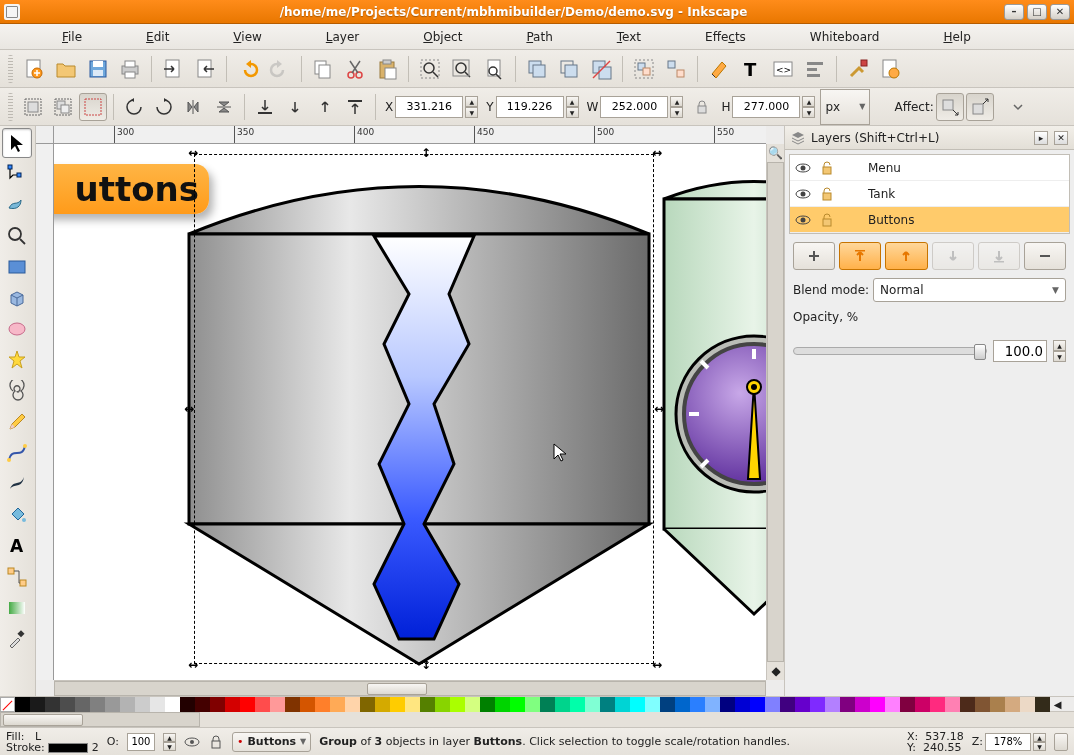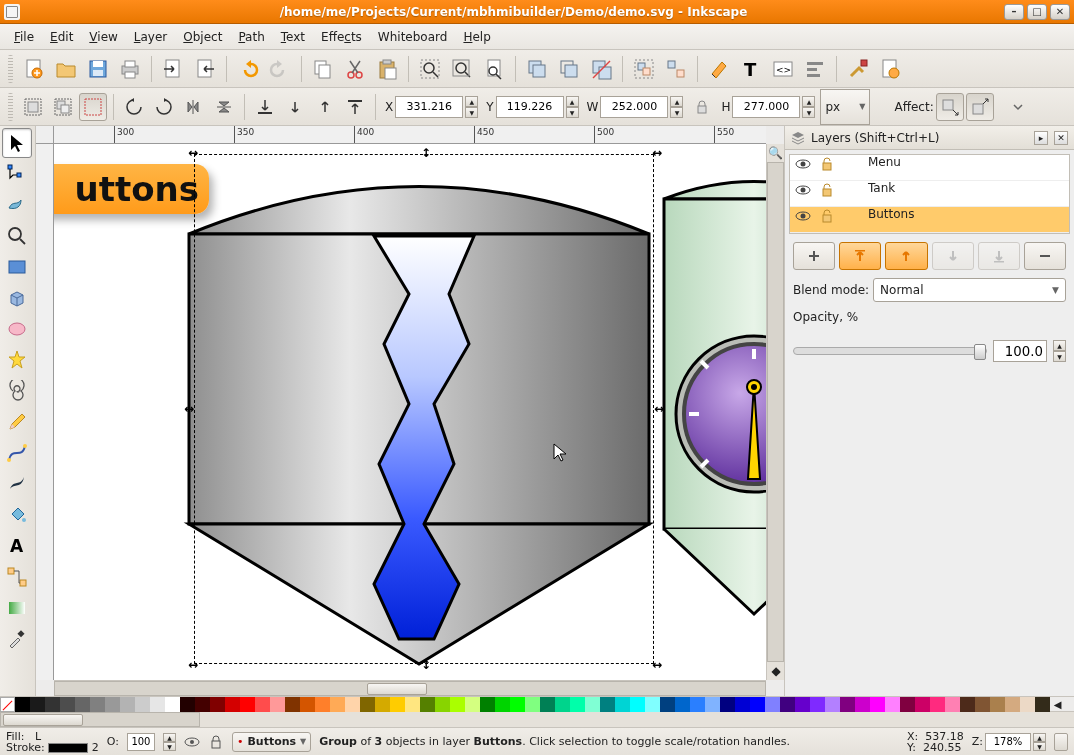--- a/index.html
+++ b/index.html
@@ -7,21 +7,21 @@
 
 
 .titlebar { height: 24px; background: linear-gradient(#ff8c1a,#e97700); display:flex; align-items:center; color:#fff; font-weight:bold; padding:0 4px; border-bottom:1px solid #b55c00; }
 .titlebar .icon { width:16px; height:16px; background:#f5f5f5; border-radius:2px; margin-right:6px; position:relative; }
 .titlebar .icon::after { content:""; position:absolute; inset:2px; border:1px solid #888; border-radius:1px; }
 .titlebar .title { flex:1; text-align:center; text-shadow:0 1px 1px rgba(0,0,0,.3); }
 .titlebar .winbtn { width:20px; height:16px; margin-left:3px; background:linear-gradient(#fff,#d5d0c8); border:1px solid #9a9a9a; border-radius:3px; display:flex; align-items:center; justify-content:center; font-size:10px; font-weight:bold; color:#333; cursor:pointer; }
 
 
 .menubar { height: 26px; background: linear-gradient(#f5f3f0,#e9e6e1); border-bottom:1px solid #c8c4bd; display:flex; align-items:center; padding:0 6px; }
-.menubar span { padding:3px 8px; cursor:pointer; }
+.menubar span { padding:3px 8px; cursor:pointer;margin-left:48px; }
 .menubar span u { text-decoration: underline; }
 
 
 .toolbar { background: linear-gradient(#f0ede8,#e5e1da); border-bottom:1px solid #c8c4bd; display:flex; align-items:center; padding:2px 4px; height:38px; gap:2px; }
 .toolbar .handle { width:5px; height:28px; background:repeating-linear-gradient(#bdb9b2 0 1px, transparent 1px 3px); margin:0 4px; border-radius:2px; }
 .tbtn { width:30px; height:30px; border:1px solid transparent; border-radius:3px; display:flex; align-items:center; justify-content:center; cursor:pointer; }
 .sep { width:1px; height:26px; background:#c2beb6; margin:0 4px; }
 .toolbar2 { height:38px; }
 .toolbar2 .tbtn { width:28px; height:28px; }
 .toolbar2 .tbtn.active { background:linear-gradient(#d8d4cc,#efece6); border-color:#a8a298; }
@@ -59,21 +59,21 @@
 .selhandle { position:absolute; width:14px; height:14px; display:flex; align-items:center; justify-content:center; font-weight:bold; color:#000; }
 .buttonspill { position:absolute; left:-25px; top:20px; width:180px; height:50px; background:linear-gradient(#ffb545,#ff9b1a); border-radius:14px; display:flex; align-items:center; justify-content:flex-end; padding-right:10px; font-size:34px; font-weight:bold; color:#111; box-shadow:4px 6px 8px rgba(0,0,0,.3); }
 
 
 .rightpanel { width:290px; display:flex; flex-direction:column; border-left:1px solid #c8c4bd; background:#eee; }
 .panelhdr { height:24px; background:linear-gradient(#f2efe9,#e3dfd7); border-bottom:1px solid #c2beb6; display:flex; align-items:center; padding:0 6px; gap:6px; }
 .panelhdr .sicon { width:14px; height:14px; }
 .panelhdr .flex { flex:1; }
 .panelhdr .pbtn { width:14px; height:14px; border:1px solid #a8a298; background:linear-gradient(#fff,#ddd); display:flex; align-items:center; justify-content:center; font-size:9px; cursor:pointer; }
 .layerlist { background:#fff; border:1px solid #c2beb6; margin:4px; }
-.layerrow { height:26px; display:flex; padding:0 4px; gap:6px; border-bottom:1px solid #eee; }
+.layerrow { height:26px; display:flex; align-items:center; padding:0 4px; gap:6px; border-bottom:1px solid #eee; }
 .layerrow.sel { background:#ffcb6b; }
 .eyeicon, .lockicon { width:18px; height:18px; display:flex; align-items:center; justify-content:center; }
 .layerbtns { display:flex; gap:4px; padding:4px 8px; }
 .lbtn { flex:1; height:28px; border:1px solid #a8a298; background:linear-gradient(#f8f6f3,#e5e1da); border-radius:3px; display:flex; align-items:center; justify-content:center; cursor:pointer; }
 .lbtn.act { border-color:#c77400; background:linear-gradient(#ffd79a,#ffb14a); }
 .fieldrow { display:flex; align-items:center; padding:4px 8px; gap:4px; }
 .fieldrow label { font-size:12px; }
 .combo { flex:1; height:24px; border:1px solid #a8a298; background:#fff; display:flex; align-items:center; justify-content:space-between; padding:0 6px; cursor:pointer; border-radius:3px; }
 .slider { flex:1; height:8px; background:#ddd; border:1px solid #aaa; border-radius:4px; position:relative; }
 .slider .thumb { position:absolute; right:0; top:-4px; width:12px; height:16px; background:linear-gradient(#fff,#ccc); border:1px solid #888; border-radius:2px; }

